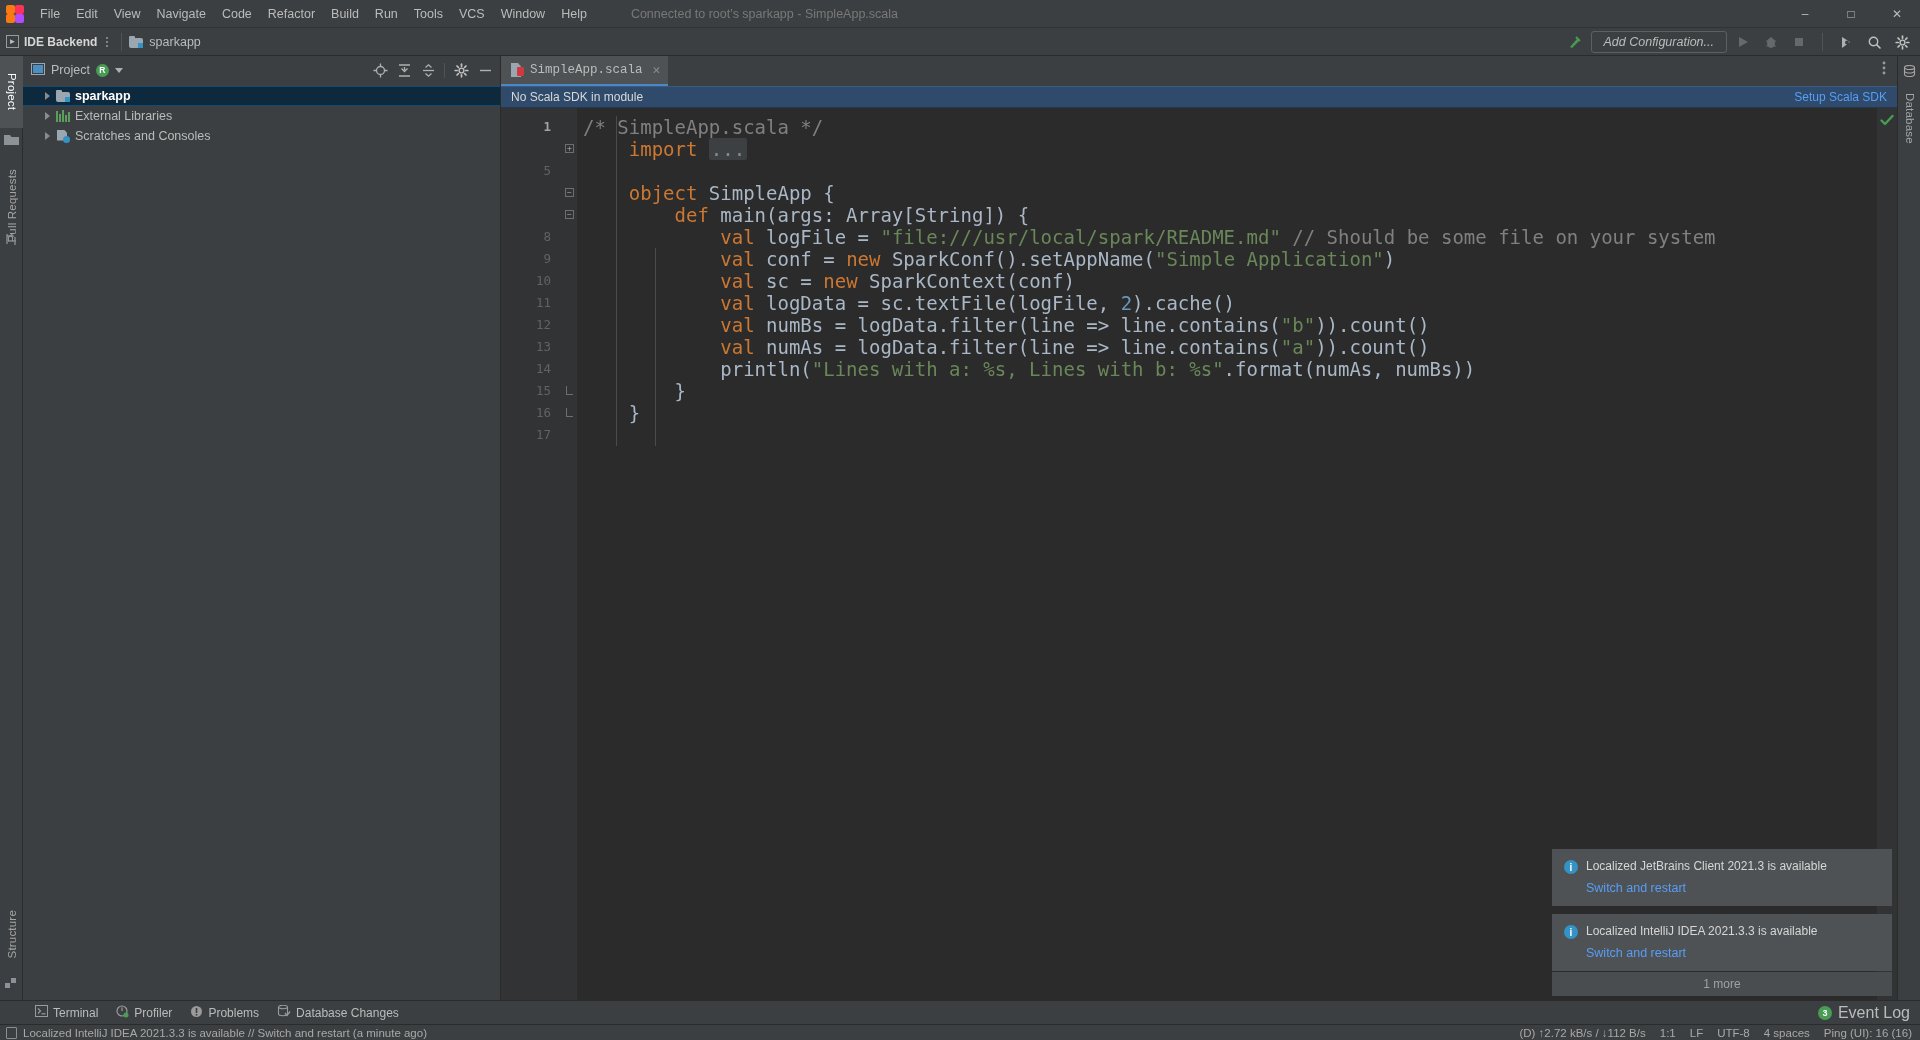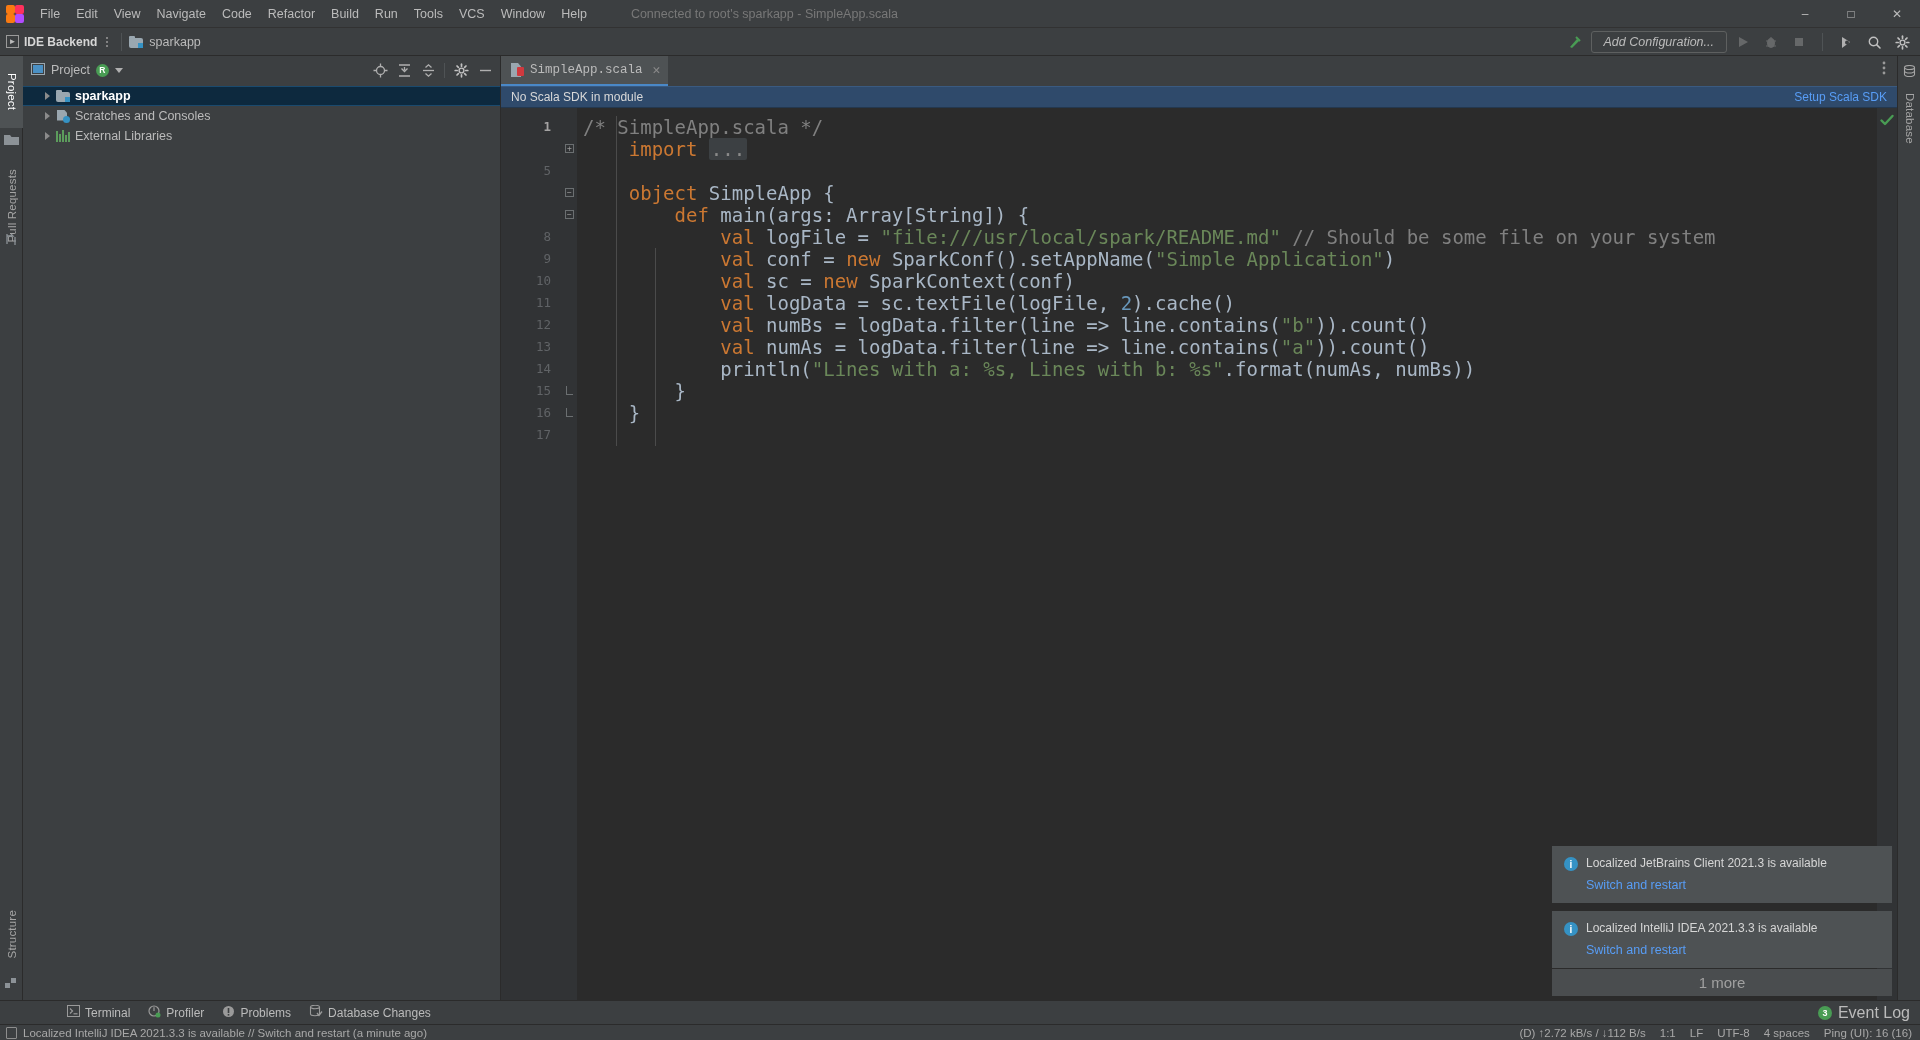--- a/index.html
+++ b/index.html
@@ -158,28 +158,27 @@
   .right-gutter { position:absolute; right:0; top:0; width:20px; height:100%; background:#313335; }
   .check-ok { position:absolute; right:2px; top:4px; width:16px; height:16px; }
 
   
   .notifs { position:absolute; right:28px; bottom:36px; width:340px; }
   .notif { background:#4e5254; margin-bottom:8px; padding:10px 12px 11px 12px; }
   .notif-row { display:flex; align-items:flex-start; gap:8px; }
   .info-ico { width:14px;height:14px;border-radius:50%;background:#3592c4;color:#fff;font-size:10px;font-weight:bold;display:flex;align-items:center;justify-content:center;flex:0 0 auto; margin-top:1px; }
   .notif-title { font-size:12px; color:#d6d6d6; line-height:15px; }
   .notif-link { margin-top:7px; margin-left:22px; font-size:12.5px; color:#589df6; cursor:pointer; }
-  .notif-more { background:#4a4d4f; text-align:center; font-size:15px; color:#a0a0a0; padding:5px 0; margin-top:-8px; margin-bottom:8px; cursor:pointer; }
+  .notif-more { background:#4a4d4f; text-align:center; font-size:12px; color:#a0a0a0; padding:5px 0; margin-top:-8px; margin-bottom:8px; cursor:pointer; }
 
   
   .bottom-tools {
     position:absolute; left:0; bottom:16px; width:1920px; height:24px;
     background:#3c3f41; display:flex; align-items:center;
     border-top:1px solid #2b2b2b;
-    padding-left:32px;
   }
   .bt { display:flex; align-items:center; gap:5px; font-size:12px; color:#bbbbbb; padding:2px 9px; cursor:pointer; }
   .bt-right { margin-left:auto; display:flex; align-items:center; gap:6px; padding-right:10px; }
   .badge-g { width:14px;height:14px;border-radius:50%;background:#499c54;color:#fff;font-size:9px;font-weight:bold;display:flex;align-items:center;justify-content:center; }
 
   .statusbar {
     position:absolute; left:0; bottom:0; width:1920px; height:16px;
     background:#3c3f41; display:flex; align-items:center;
     font-size:11.5px; color:#a8a8a8; border-top:1px solid #2b2b2b;
   }
@@ -401,39 +400,39 @@
               <span class="ft"></span>
               <span class="fb"></span>
               <span class="fd"></span>
             </span>
           </span>
           <span>sparkapp</span>
         </div>
         <div class="tree-row">
           <span class="arrow-r"></span>
           <span style="display: flex; align-items: center;">
-            <span class="scratch-ico">
-              <span class="sp"></span>
-              <span class="sd"></span>
-            </span>
-          </span>
-          <span>Scratches and Consoles</span>
-        </div>
-        <div class="tree-row">
-          <span class="arrow-r"></span>
-          <span style="display: flex; align-items: center;">
             <span class="lib-ico">
               <i style="height:11px"></i>
               <i style="height:8px"></i>
               <i style="height:12px"></i>
               <i style="height:7px"></i>
               <i style="height:10px"></i>
             </span>
           </span>
           <span>External Libraries</span>
+        </div>
+        <div class="tree-row">
+          <span class="arrow-r"></span>
+          <span style="display: flex; align-items: center;">
+            <span class="scratch-ico">
+              <span class="sp"></span>
+              <span class="sd"></span>
+            </span>
+          </span>
+          <span>Scratches and Consoles</span>
         </div>
       </div>
   </div>
 
   <div class="editor-area">
 
     <div class="tab-strip">
       <div class="etab">
         <span class="scala-ico">
             <span class="pg"></span>

